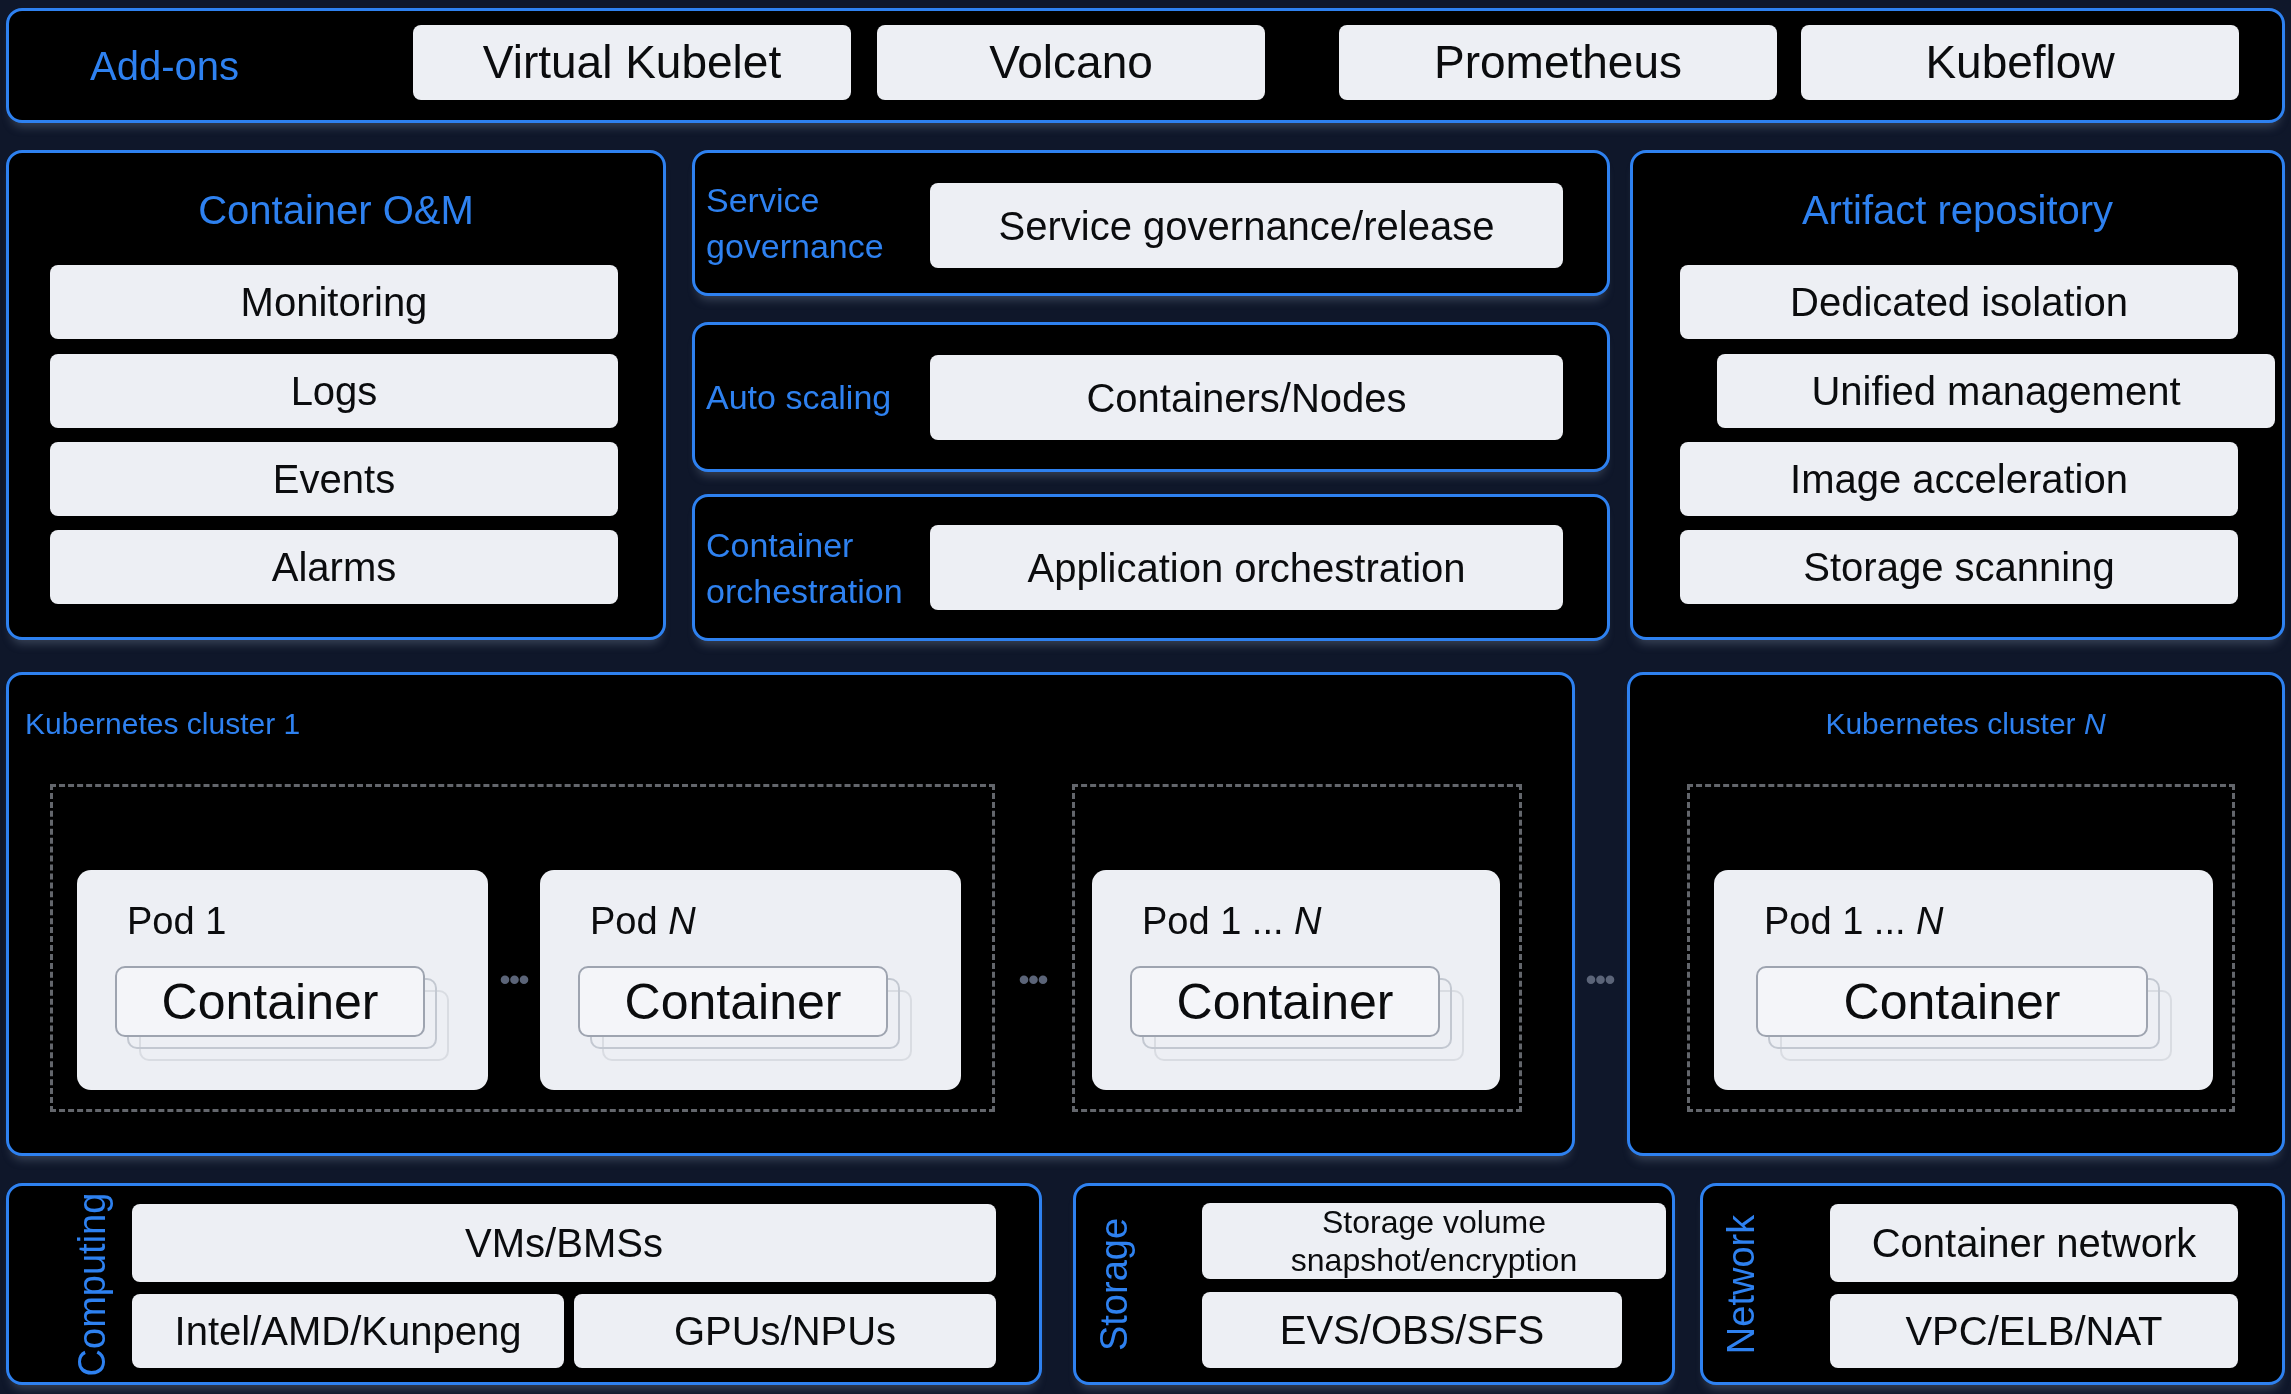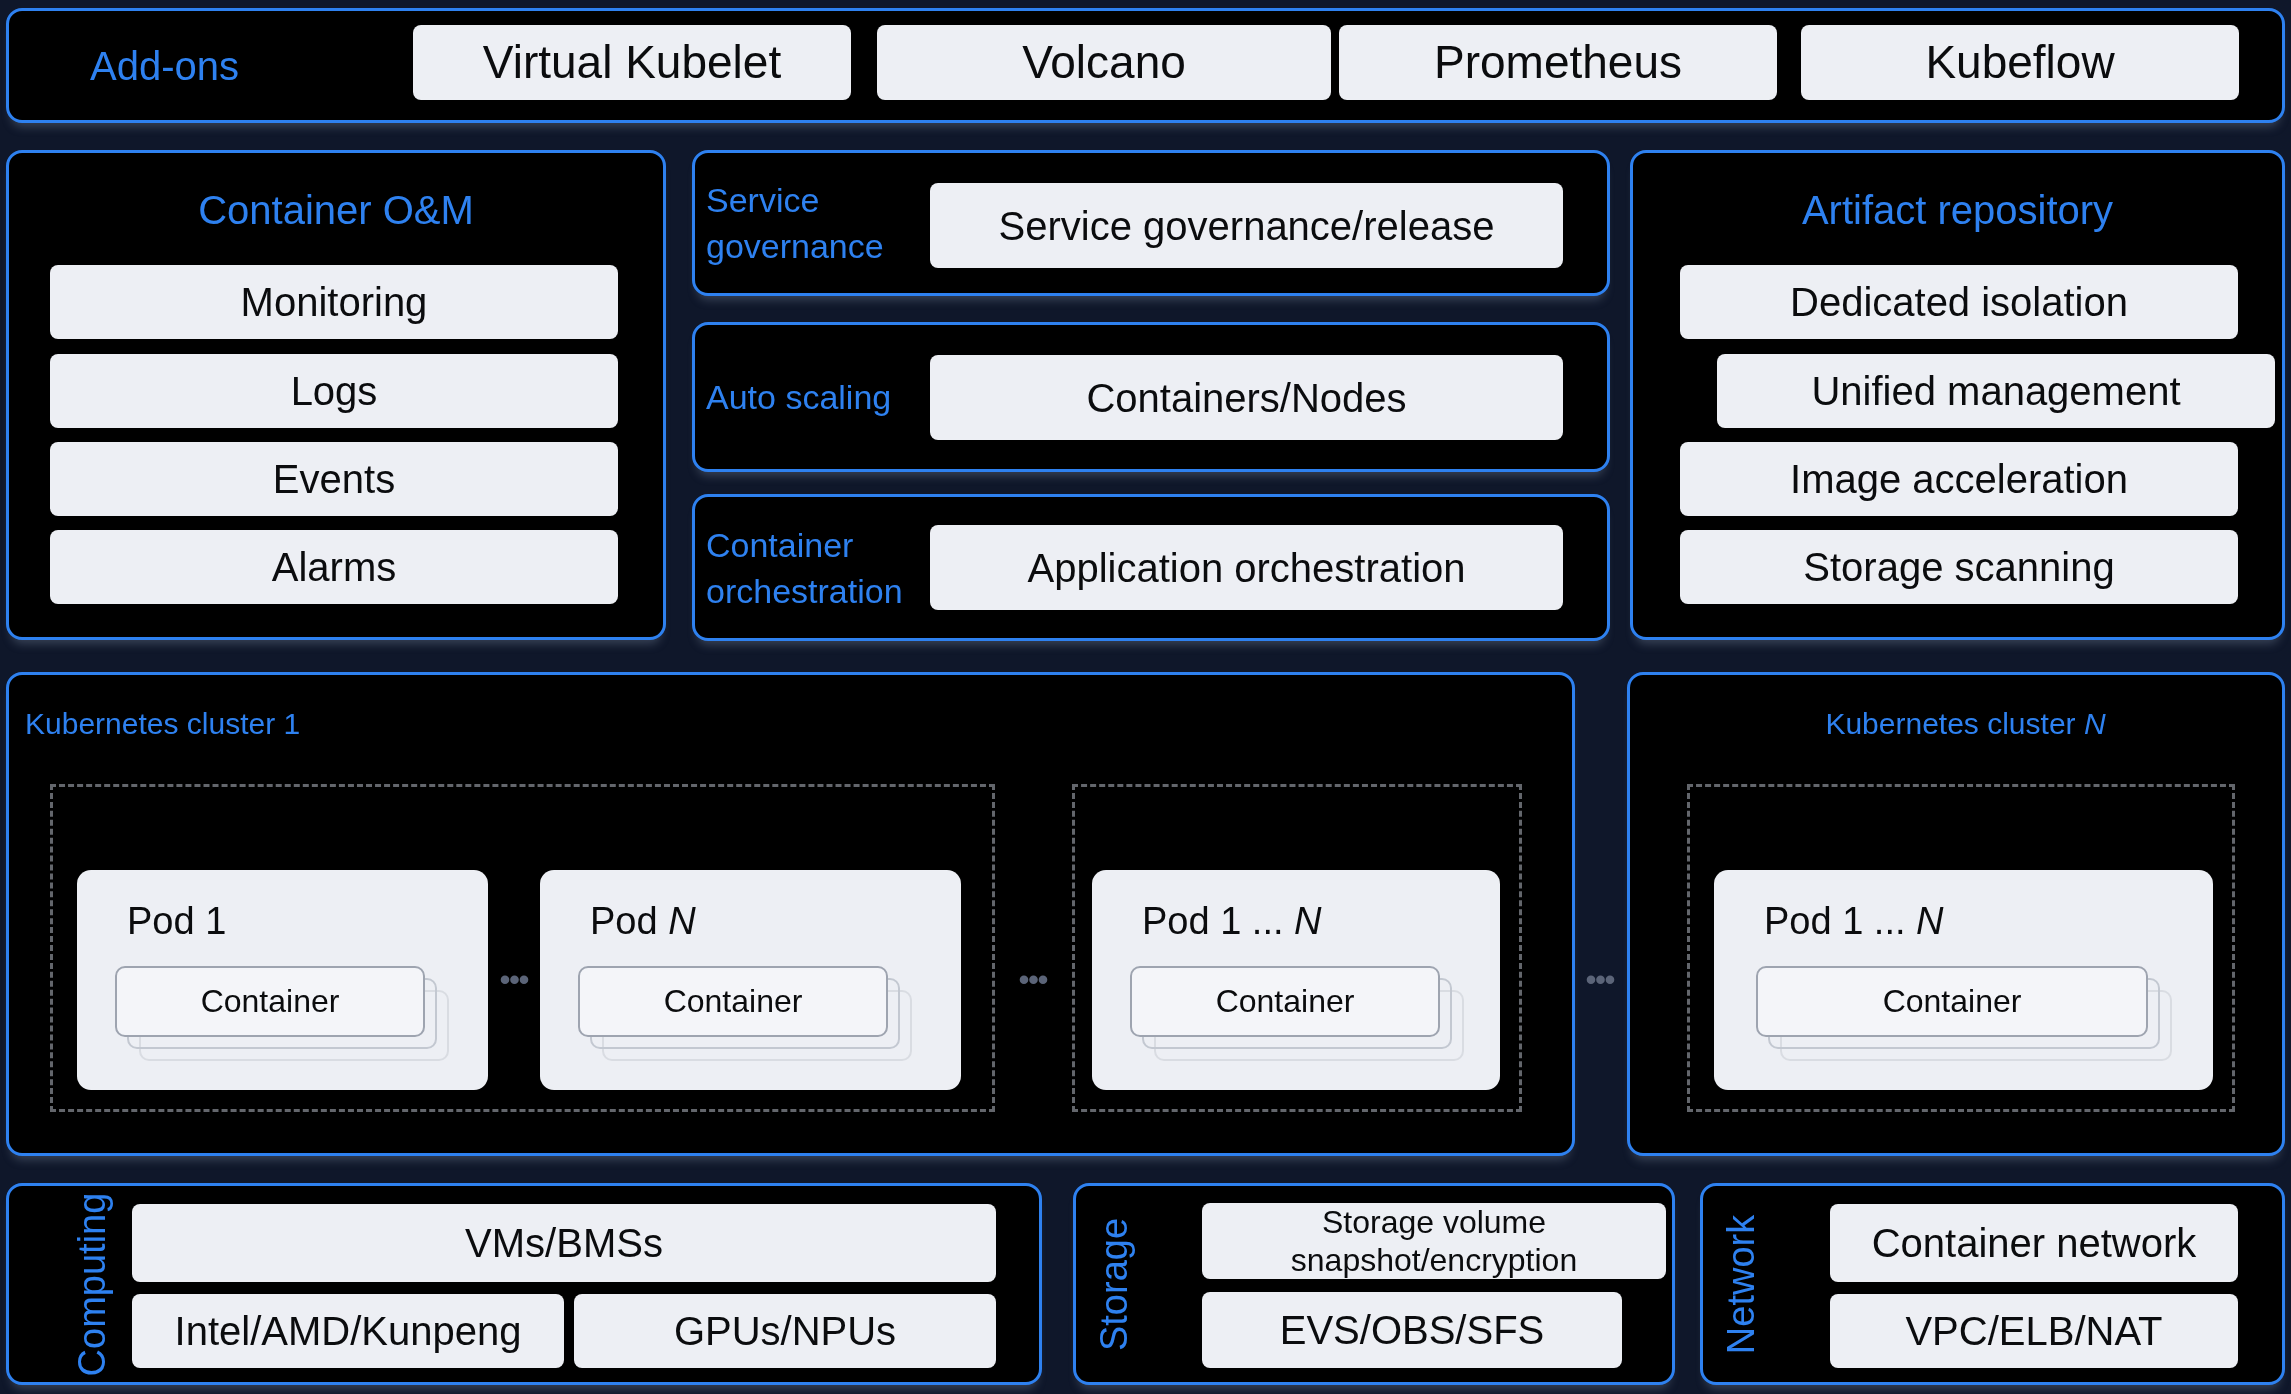--- a/index.html
+++ b/index.html
@@ -32,21 +32,21 @@
     position:absolute;display:flex;align-items:center;
     color:var(--accent-blue);font-weight:500;font-size:34px;line-height:46px;
   }
   .cl-title{position:absolute;color:var(--accent-blue);font-weight:500;font-size:30px;line-height:44px;}
   .dashed{position:absolute;border:3px dashed var(--dash-gray);}
   .pod{position:absolute;background:var(--box-fill);border-radius:14px;}
   .pod-label{position:absolute;left:50px;top:30px;font-size:38px;color:var(--ink);}
   .stack{position:absolute;left:38px;top:96px;}
   .card{
     position:relative;height:71px;background:var(--card-fill);border:2px solid #9ea4b0;border-radius:10px;
-    display:flex;align-items:center;justify-content:center;font-size:32px;color:var(--ink);z-index:3;
+    display:flex;align-items:center;justify-content:center;font-size:50px;color:var(--ink);z-index:3;
   }
   .card-sh{position:absolute;height:71px;border-radius:10px;background:transparent;}
   .sh1{border:2px solid #c3c8d1;left:12px;top:12px;z-index:2;}
   .sh2{border:2px solid #d9dce2;left:24px;top:24px;z-index:1;}
   .dots{
     position:absolute;transform:translate(-50%,-50%);
     color:var(--dot-gray);font-size:30px;letter-spacing:-1px;font-weight:bold;white-space:nowrap;
   }
   .vwrap{position:absolute;display:flex;align-items:center;justify-content:center;}
   .vtext{transform:rotate(-90deg);white-space:nowrap;color:var(--accent-blue);font-size:38px;font-weight:500;}
@@ -56,21 +56,21 @@
 </head>
 <body>
 
 <div class="canvas">
 
   <div class="panel" style="left:6px;top:8px;width:2279px;height:115px;"></div>
   <div class="mlabel" style="left:90px;top:8px;width:280px;height:115px;font-size:40px;">
       <span>Add-ons</span>
     </div>
   <div class="gbox top-box" style="left:413px;top:25px;width:438px;height:75px;">Virtual Kubelet</div>
-  <div class="gbox top-box" style="left:877px;top:25px;width:454px;height:75px;">Volcano</div>
+  <div class="gbox top-box" style="left:877px;top:25px;width:388px;height:75px;">Volcano</div>
   <div class="gbox top-box" style="left:1339px;top:25px;width:438px;height:75px;">Prometheus</div>
   <div class="gbox top-box" style="left:1801px;top:25px;width:438px;height:75px;">Kubeflow</div>
 
   <div class="panel" style="left:6px;top:150px;width:660px;height:490px;"></div>
   <div class="title center" style="left:6px;top:188px;width:660px;">Container O&amp;M</div>
   <div class="gbox" style="left:50px;top:265px;width:568px;height:74px;">Monitoring</div>
   <div class="gbox" style="left:50px;top:354px;width:568px;height:74px;">Logs</div>
   <div class="gbox" style="left:50px;top:442px;width:568px;height:74px;">Events</div>
   <div class="gbox" style="left:50px;top:530px;width:568px;height:74px;">Alarms</div>
 

